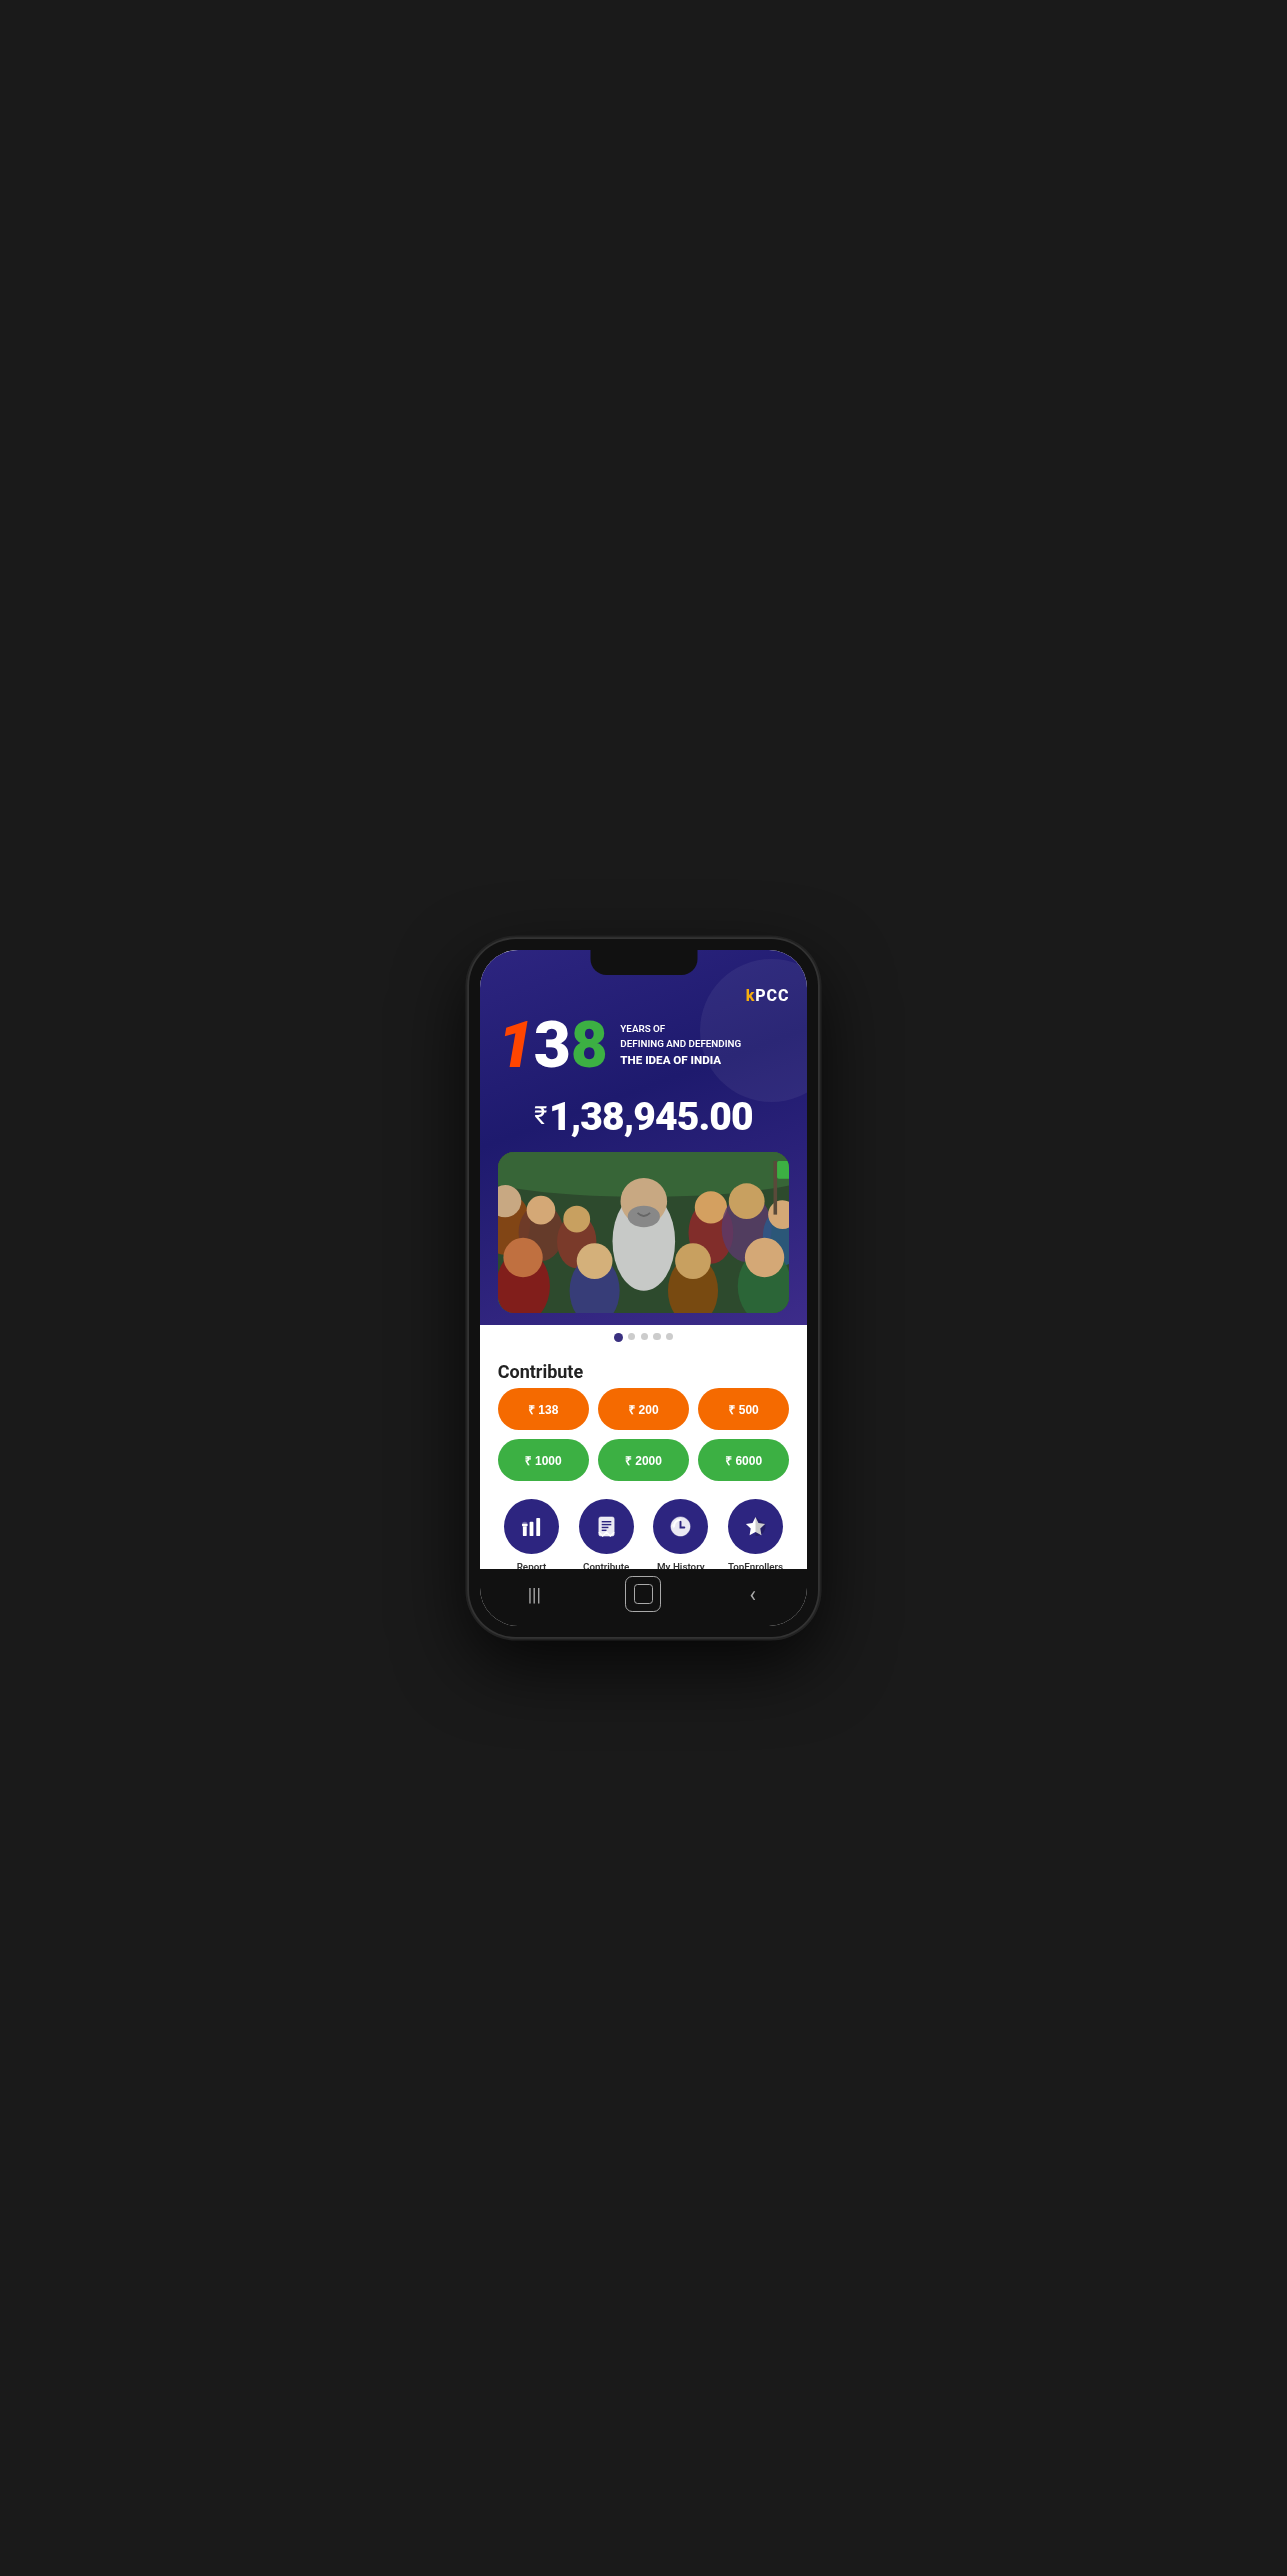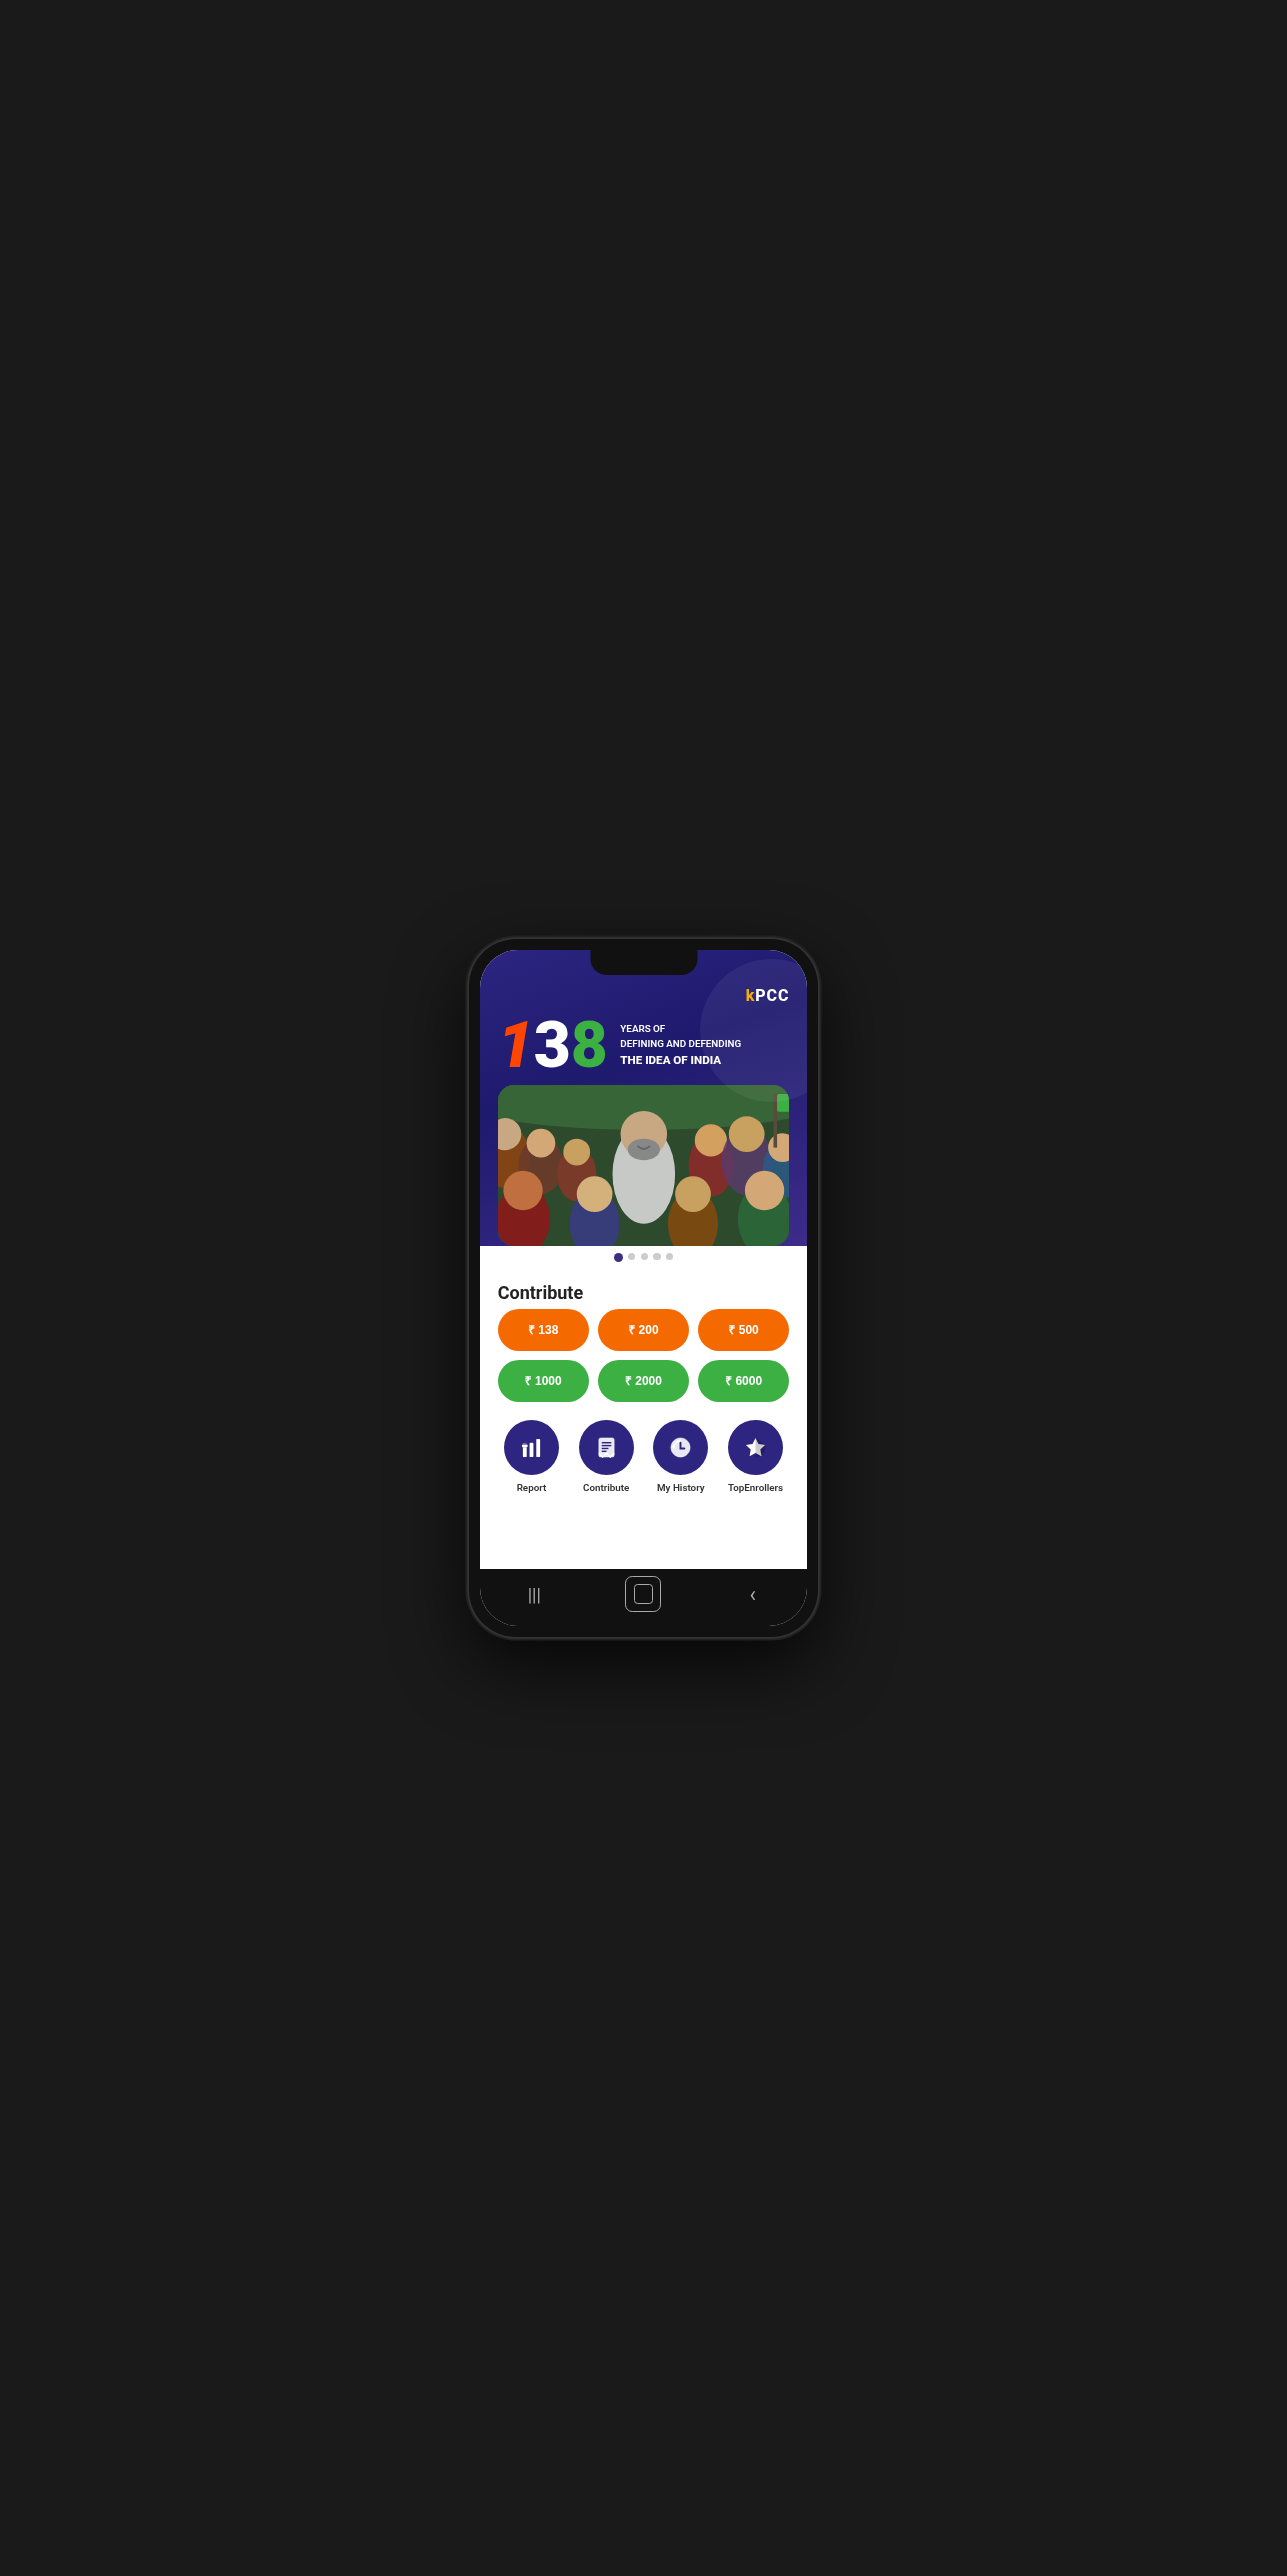--- a/index.html
+++ b/index.html
@@ -52,21 +52,21 @@
       flex: 1;
       overflow-y: auto;
       overflow-x: hidden;
       scrollbar-width: none;
     }
     .screen-content::-webkit-scrollbar { display: none; }
 
     
     .header-section {
       background: linear-gradient(160deg, #2d2580 0%, #1e1a6e 40%, #3d2c8a 100%);
-      padding: 36px 18px 0 18px;
+      padding: 36px 18px 12px 18px;
       position: relative;
       overflow: hidden;
     }
 
     .header-top {
       display: flex;
       justify-content: flex-end;
       margin-bottom: 9px;
     }
 
@@ -300,20 +300,23 @@
               <span class="num-3">3</span>
               <span class="num-8">8</span>
           </div>
           <div class="years-text">
             <div>YEARS OF</div>
             <div>DEFINING AND DEFENDING</div>
             <div class="bold-line">THE IDEA OF INDIA</div>
           </div>
         </div>
 
+        <div class="amount-display">
+          <span class="rupee-symbol">₹</span><span class="amount-value">1,38,945.00</span>
+        </div>
 
         <div class="hero-image">
           <div class="crowd-bg"></div>
 
           <svg width="100%" height="100%" viewBox="0 0 370 180" preserveAspectRatio="xMidYMid slice" style="position:absolute;top:0;left:0;">
 
             <rect width="370" height="180" fill="#2d4a2d"></rect>
             <ellipse cx="185" cy="20" rx="200" ry="30" fill="#3a6b3a" opacity="0.8"></ellipse>
 
             <ellipse cx="30" cy="80" rx="28" ry="35" fill="#8b4513" opacity="0.9"></ellipse>

